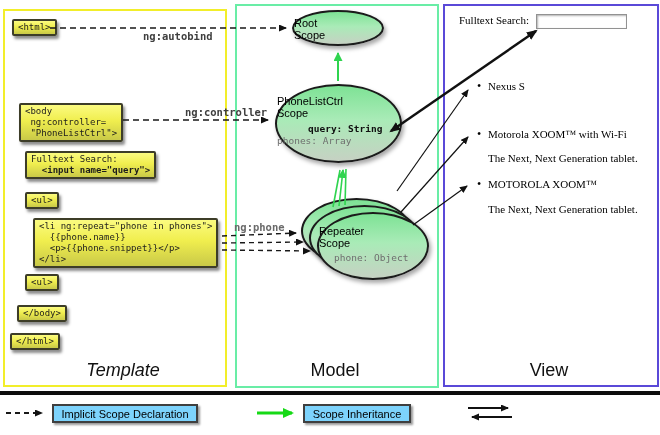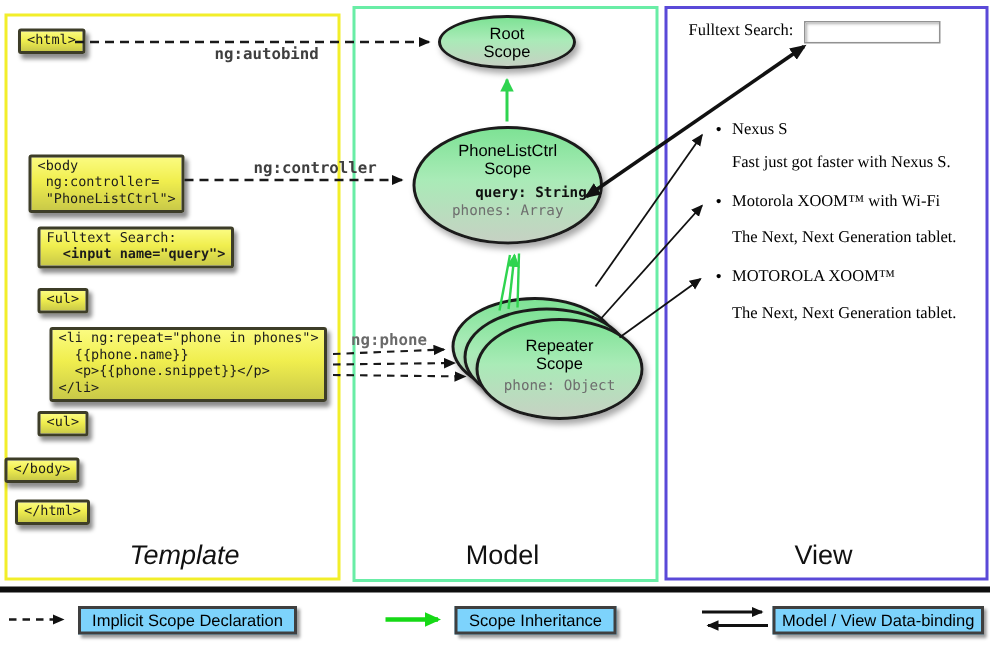--- a/index.html
+++ b/index.html
@@ -14,21 +14,21 @@
            font-family:"DejaVu Sans Mono","Liberation Mono",monospace;
            font-size:9px;line-height:11px;color:#1c1c1c;white-space:pre;
            background:linear-gradient(180deg,#fbfb80 0%,#f0ee4e 45%,#c9c948 100%);
            border:2px solid #3d3d28;border-radius:2px;padding:1px 4px;
            box-shadow:2px 3px 3px rgba(0,0,0,0.45);}
   .codebox .bold{font-weight:bold;}
   .arrow-label{position:absolute;font-family:"DejaVu Sans Mono","Liberation Mono",monospace;
            font-weight:bold;font-size:10.5px;color:#3f3f3f;white-space:pre;}
   .ellipse{position:absolute;box-sizing:border-box;border:2px solid #1b1b1b;border-radius:50%;
            background:linear-gradient(180deg,#7ee295 0%,#a9ebb7 45%,#c6d1c3 100%);
-           box-shadow:2px 3px 4px rgba(0,0,0,0.35);text-align:center;}
+           box-shadow:2px 3px 4px rgba(0,0,0,0.35);}
   .ellipse-label{font-size:11px;line-height:12px;color:#000;white-space:pre-line;}
   .prop{font-family:"DejaVu Sans Mono","Liberation Mono",monospace;font-size:9.5px;line-height:12px;}
   .prop.bold{font-weight:bold;color:#101010;}
   .prop.gray{color:#6e6e6e;}
   .view-line{position:absolute;font-family:"Liberation Serif",serif;font-size:11px;color:#000;white-space:nowrap;}
   .bullet::before{content:"•";position:absolute;left:-11px;top:-1px;font-size:12px;}
   .search-input{position:absolute;box-sizing:border-box;background:#fff;border:1px solid #929292;
            box-shadow:inset 1px 1px 2px rgba(0,0,0,0.3);font:10px "Liberation Serif",serif;padding:0 2px;}
   .divider{position:absolute;background:#0d0d0d;}
   .legend-box{position:absolute;box-sizing:border-box;background:#7dd3fc;border:2px solid #3f3f3f;
@@ -54,66 +54,62 @@
  ng:controller=
  "PhoneListCtrl"&gt;</div>
   <div class="codebox" style="left:25px;top:151px;"><span>Fulltext Search:</span>
 <span class="bold">  &lt;input name="query"&gt;</span></div>
   <div class="codebox" style="left:25px;top:192px;">&lt;ul&gt;</div>
   <div class="codebox" style="left:33px;top:218px;">&lt;li ng:repeat="phone in phones"&gt;
   {{phone.name}}
   &lt;p&gt;{{phone.snippet}}&lt;/p&gt;
 &lt;/li&gt;</div>
   <div class="codebox" style="left:25px;top:274px;">&lt;ul&gt;</div>
-  <div class="codebox" style="left:3px;top:305px;">&lt;/body&gt;</div>
+  <div class="codebox" style="left:17px;top:305px;">&lt;/body&gt;</div>
   <div class="codebox" style="left:10px;top:333px;">&lt;/html&gt;</div>
 
   <div class="arrow-label" style="left:143px;top:16px;margin-top:14px;">ng:autobind</div>
-  <div class="arrow-label" style="left:128px;top:106px;padding-left:41px;">ng:controller</div>
+  <div class="arrow-label" style="left:144px;top:106px;padding-left:41px;">ng:controller</div>
   <div class="arrow-label" style="left:234px;top:221px;color:#6a6a6a;">ng:phone</div>
 
   <div class="ellipse" style="left:292px;top:10px;width:92px;height:36px;">
     <div class="ellipse-label" style="margin-top:5px;">Root
 Scope</div>
   </div>
 
   <div class="ellipse" style="left:275px;top:84px;width:127px;height:79px;">
     <div class="ellipse-label" style="margin-top:9px;">PhoneListCtrl
 Scope</div>
     <div class="prop bold" style="margin-top:4px;padding-left:31px;">query: String</div>
     <div class="prop gray">phones: Array</div>
   </div>
 
   <div class="ellipse" style="left:301px;top:198px;width:111px;height:66px;"></div>
   <div class="ellipse" style="left:309px;top:205px;width:111px;height:66px;"></div>
   <div class="ellipse" style="left:317px;top:212px;width:112px;height:68px;">
     <div class="ellipse-label" style="margin-top:11px;">Repeater
 Scope</div>
-    <div class="prop gray" style="margin-top:3px;">phone: Object</div>
+    <div class="prop gray" style="margin-top:3px;padding-left:15px;">phone: Object</div>
   </div>
 
   <div class="view-line" style="left:459px;top:14px;">Fulltext Search:</div>
   <input class="search-input" style="left: 536px; top: 14px; width: 91px; height: 15px;" type="text" value="">
 
   <div class="view-line bullet" style="left:488px;top:80px;">Nexus S</div>
-  <div class="view-line" style="left:488px;top:102px;">Fast just got faster with Nexus S.</div>
   <div class="view-line bullet" style="left:488px;top:128px;">Motorola XOOM™  with Wi-Fi</div>
   <div class="view-line" style="left:488px;top:152px;">The Next, Next Generation tablet.</div>
   <div class="view-line bullet" style="left:488px;top:178px;">MOTOROLA XOOM™</div>
   <div class="view-line" style="left:488px;top:203px;">The Next, Next Generation tablet.</div>
 
   <div class="divider" style="left:0;top:391px;width:660px;height:4px;"></div>
   <div class="legend-box" style="left:52px;top:404px;width:146px;height:19px;">
       <span>Implicit Scope Declaration</span>
     </div>
   <div class="legend-box" style="left:303px;top:404px;width:108px;height:19px;">
       <span>Scope Inheritance</span>
-    </div>
-  <div class="legend-box" style="left:515px;top:404px;width:141px;height:19px;">
-      <span>Model / View Data-binding</span>
     </div>
 
   <svg class="overlay" width="660" height="435" viewBox="0 0 660 435">
     <defs>
       <marker id="mBlack" markerUnits="userSpaceOnUse" markerWidth="10" markerHeight="9" refX="7" refY="3.5" orient="auto-start-reverse">
         <path d="M0,0 L8,3.5 L0,7 z" fill="#111"></path>
       </marker>
       <marker id="mBig" markerUnits="userSpaceOnUse" markerWidth="13" markerHeight="11" refX="9" refY="4.5" orient="auto-start-reverse">
         <path d="M0,0 L11,4.5 L0,9 z" fill="#111"></path>
       </marker>

